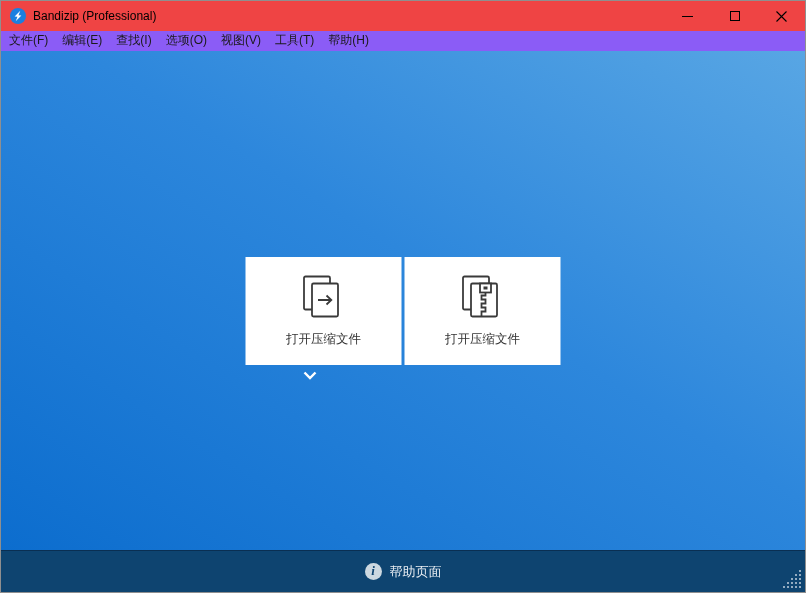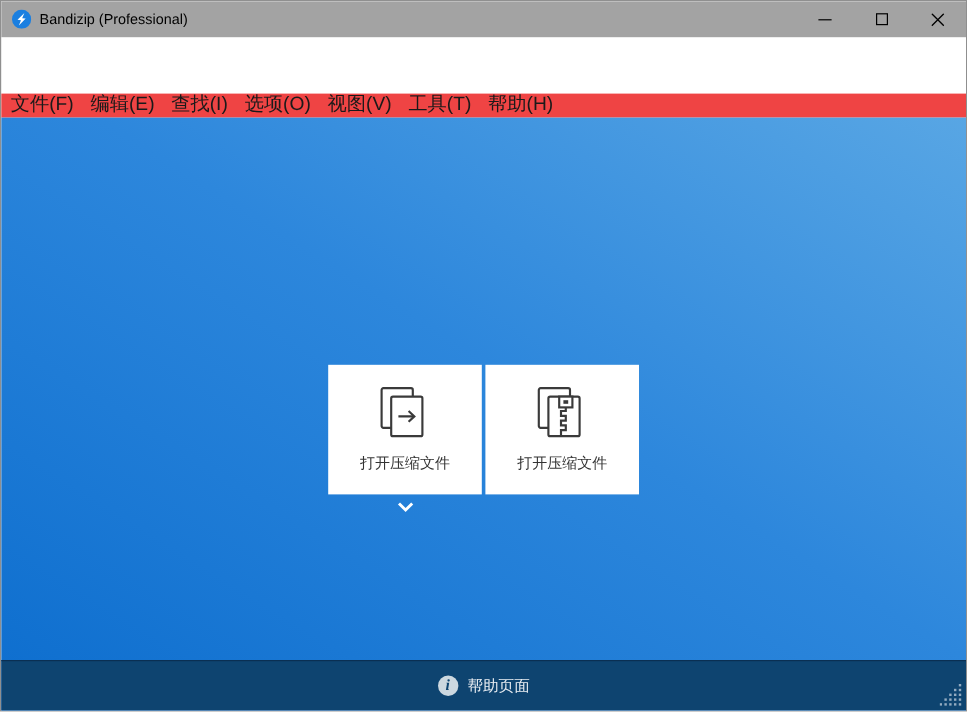--- a/index.html
+++ b/index.html
@@ -11,21 +11,21 @@
     width: 806px;
     height: 593px;
     background: #ffffff;
     border: 1px solid #8f8f8f;
     overflow: hidden;
   }
 
   
   .titlebar {
     height: 30px;
-    background: #a3a3a3;
+    background: #ef4444;
     display: flex;
     align-items: center;
   }
   .app-icon { width: 16px; height: 16px; margin-left: 9px; flex: 0 0 auto; }
   .window-title {
     margin-left: 7px;
     font-size: 12px;
     color: #000000;
     white-space: nowrap;
   }
@@ -34,45 +34,44 @@
     width: 47px; height: 30px;
     display: flex; align-items: center; justify-content: center;
     cursor: default;
   }
   .glyph-min { width: 11px; height: 1px; background: #000; display: block; }
   .glyph-max { width: 10px; height: 10px; border: 1px solid #000; display: block; }
 
   
   .menubar {
     height: 20px;
-    background: #ef4444;
+    background: #8b5cf6;
     display: flex;
     align-items: center;
     padding-left: 1px;
-    font-size: 16px;
-    margin-top: 47px;
+    font-size: 12px;
   }
   .menu-item { padding: 2px 7px 3px 7px; color: #1a1a1a; white-space: nowrap; }
 
   
   .content {
     position: relative;
     height: 501px;
     background: linear-gradient(to top right, #0c6dce 0%, #2d87dc 55%, #58a6e4 100%);
   }
   .cards {
     position: absolute;
     top: 206px;
     left: 50%;
     transform: translateX(-50%);
     display: flex;
     gap: 3px;
   }
   .card {
-    width: 128px;
+    width: 156px;
     height: 108px;
     background: #ffffff;
     display: flex;
     flex-direction: column;
     align-items: center;
     cursor: pointer;
   }
   .card svg { margin-top: 17px; }
   .card-label {
     margin-top: 11px;

